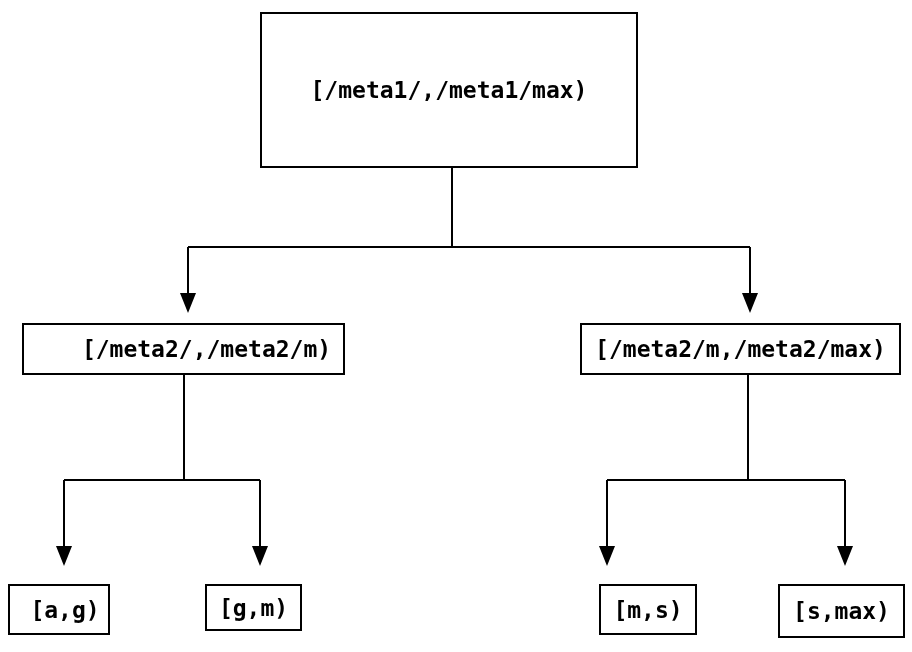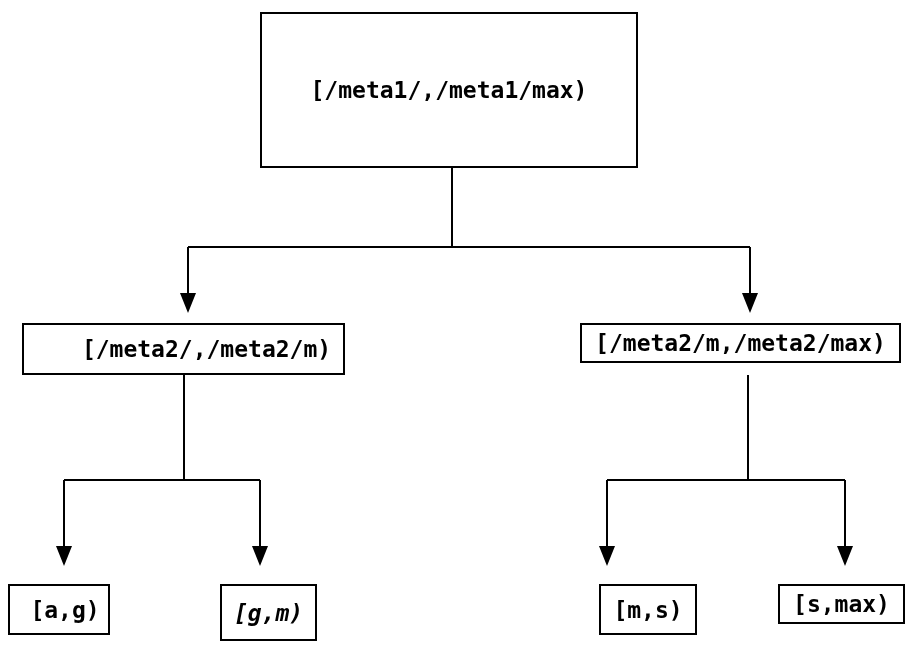--- a/index.html
+++ b/index.html
@@ -39,25 +39,25 @@
     display: flex;
     align-items: center;
     justify-content: center;
     color: #000000;
     font-size: 23px;
     font-weight: bold;
     white-space: nowrap;
   }
   .node-root        { left: 260px; top: 12px;  width: 378px; height: 156px; }
   .node-child-left  { left: 22px;  top: 323px; width: 323px; height: 52px; padding-left: 46px; }
-  .node-child-right { left: 580px; top: 323px; width: 321px; height: 40px; }
+  .node-child-right { left: 580px; top: 323px; width: 321px; height: 52px; }
   .node-leaf-ag     { left: 8px;   top: 584px; width: 102px; height: 51px; padding-left: 12px; }
-  .node-leaf-gm     { left: 220px; top: 584px; width: 97px;  height: 57px; font-style: italic; }
+  .node-leaf-gm     { left: 205px; top: 584px; width: 97px;  height: 47px; }
   .node-leaf-ms     { left: 555px; top: 584px; width: 98px;  height: 51px; margin-left: 44px; }
-  .node-leaf-smax   { left: 778px; top: 584px; width: 127px; height: 40px; }
+  .node-leaf-smax   { left: 778px; top: 584px; width: 127px; height: 54px; }
 </style>
 </head>
 <body>
 
 <div class="canvas">
 
   <svg class="connectors" width="912" height="652" viewBox="0 0 912 652" xmlns="http://www.w3.org/2000/svg">
 
     <path d="M452 168 V247"></path>
     <path d="M188 247 H750"></path>

